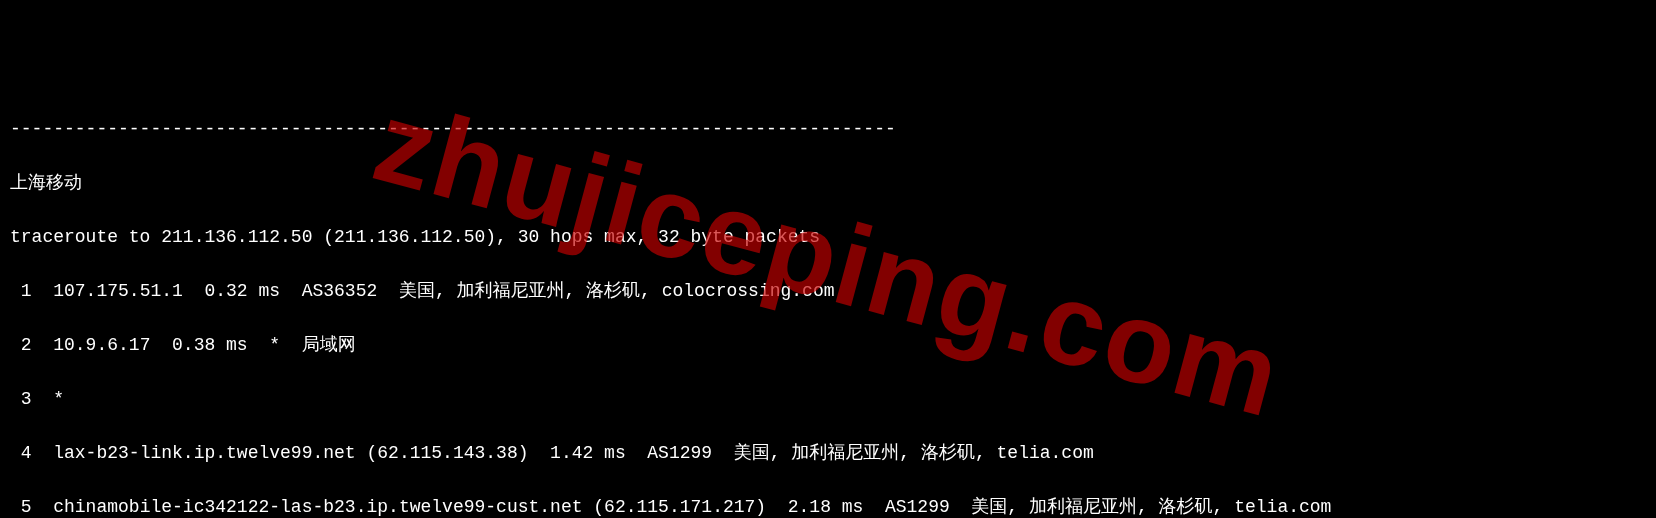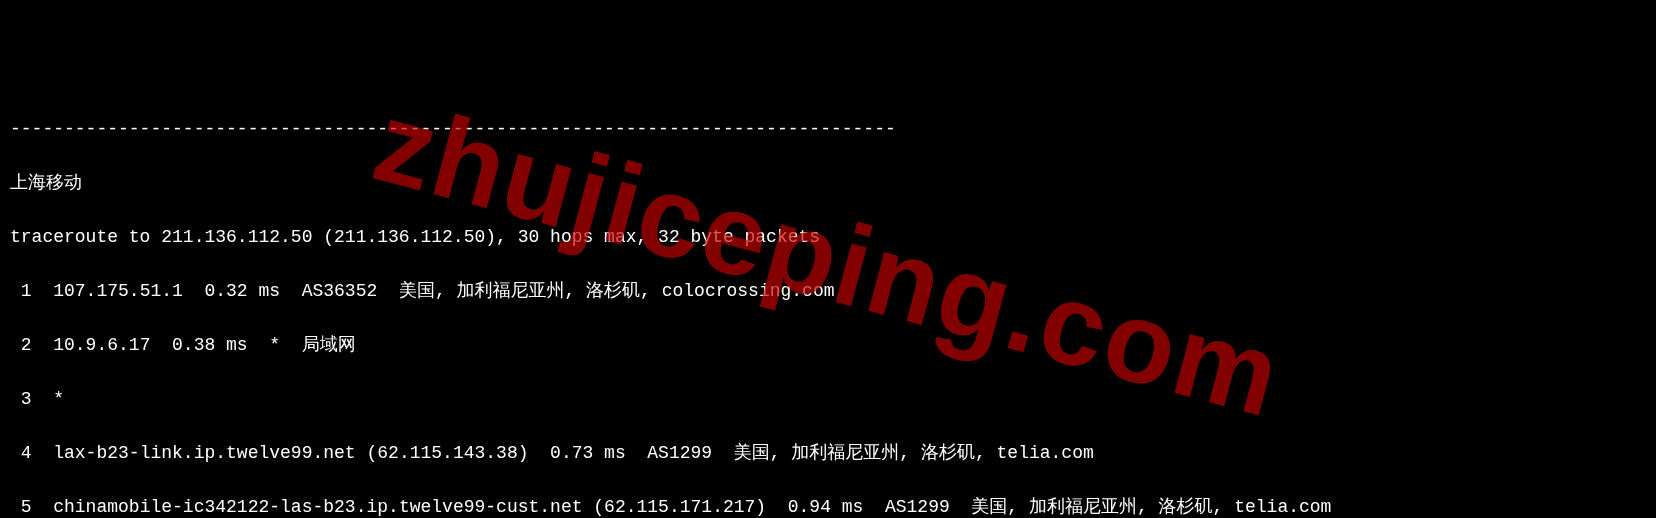--- a/index.html
+++ b/index.html
@@ -35,22 +35,22 @@
 <body>
 
 
 
 <div class="separator">----------------------------------------------------------------------------------</div>
 <div>上海移动</div>
 <div>traceroute to 211.136.112.50 (211.136.112.50), 30 hops max, 32 byte packets</div>
 <div><span> 1</span>  <span>107.175.51.1  0.32 ms  AS36352  美国, 加利福尼亚州, 洛杉矶, colocrossing.com</span></div>
 <div><span> 2</span>  <span>10.9.6.17  0.38 ms  *  局域网</span></div>
 <div><span> 3</span>  <span>*</span></div>
-<div><span> 4</span>  <span>lax-b23-link.ip.twelve99.net (62.115.143.38)  0.73 ms  AS1299  美国, 加利福尼亚州, 洛杉矶, telia.com</span></div>
-<div><span> 5</span>  <span>chinamobile-ic342122-las-b23.ip.twelve99-cust.net (62.115.171.217)  0.94 ms  AS1299  美国, 加利福尼亚州, 洛杉矶, telia.com</span></div>
+<div><span> 4</span>  <span>lax-b23-link.ip.twelve99.net (62.115.143.38)  1.42 ms  AS1299  美国, 加利福尼亚州, 洛杉矶, telia.com</span></div>
+<div><span> 5</span>  <span>chinamobile-ic342122-las-b23.ip.twelve99-cust.net (62.115.171.217)  2.18 ms  AS1299  美国, 加利福尼亚州, 洛杉矶, telia.com</span></div>
 
 
 
 
 
 
 
 
 
 

